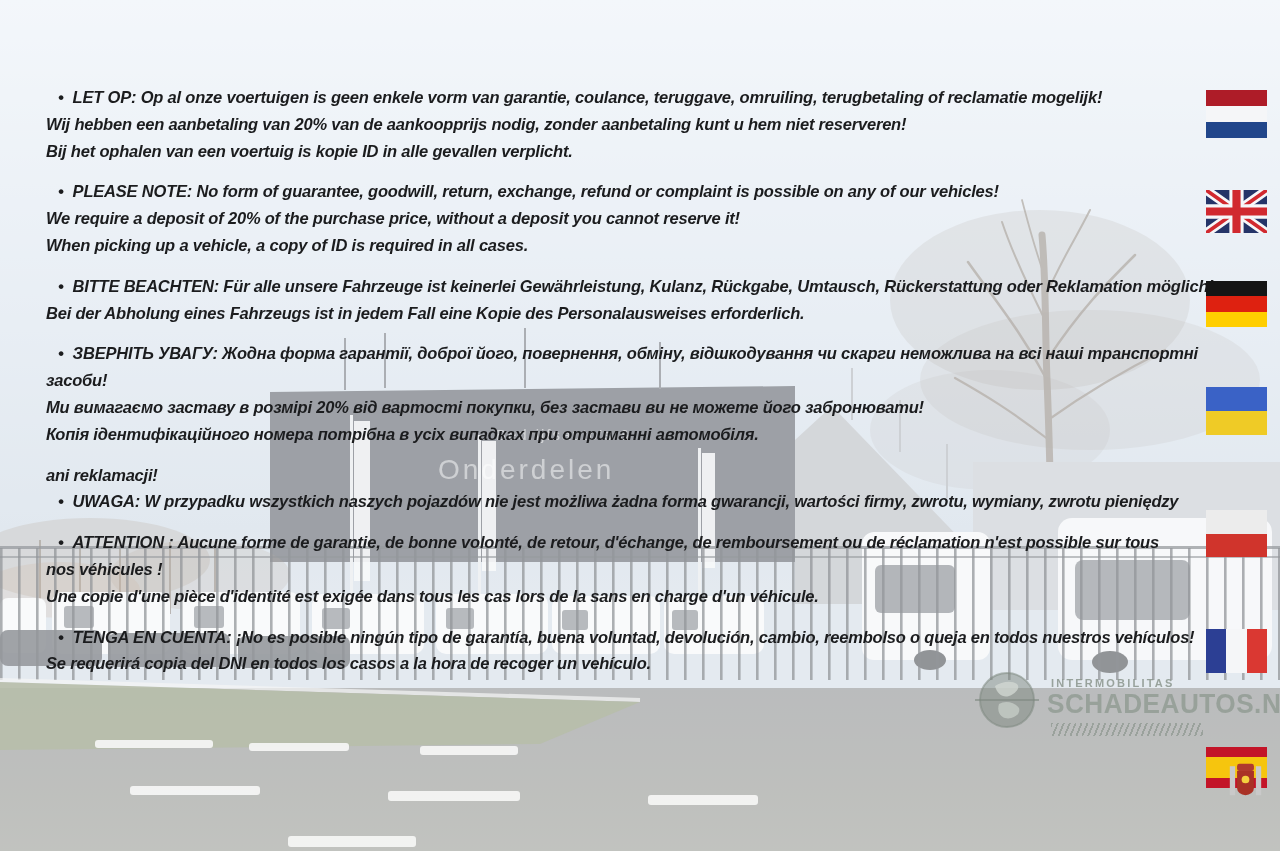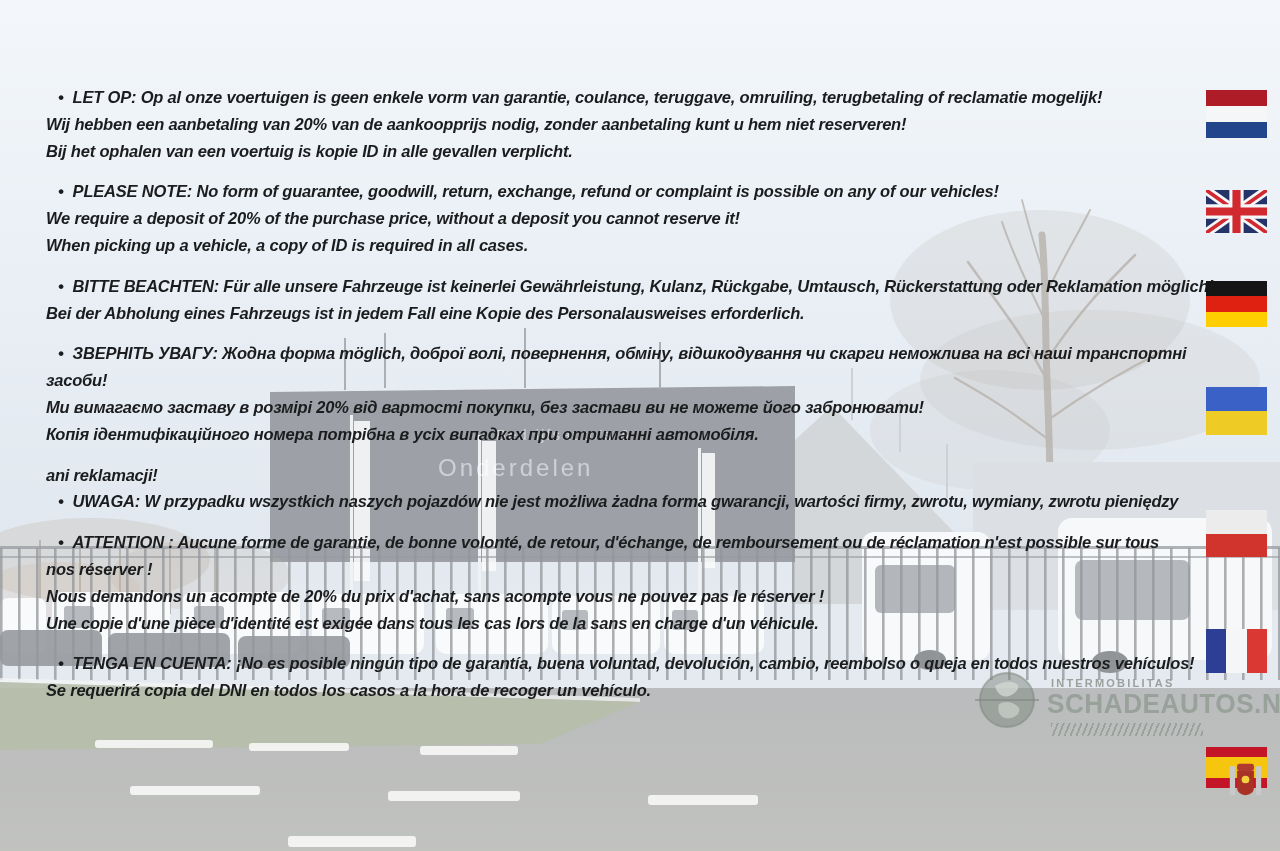--- a/index.html
+++ b/index.html
@@ -6,21 +6,21 @@
   body{width:1280px;height:851px;overflow:hidden;background:#fff;
        font-family:"Liberation Sans","DejaVu Sans",sans-serif;}
   .canvas{position:relative;width:1280px;height:851px;overflow:hidden;}
 
   
   .scene{position:absolute;inset:0;z-index:0;
          background:linear-gradient(180deg,#e7eef6 0%,#d5e0ec 30%,#c3d1df 62%,#c9d4e0 70%);}
   .scene svg{position:absolute;inset:0;}
   .sign1{position:absolute;left:496px;top:426px;font-size:15px;
          color:rgba(255,255,255,.55);letter-spacing:2px;text-align:right;}
-  .sign2{position:absolute;left:438px;top:454px;font-size:24px;
+  .sign2{position:absolute;left:438px;top:454px;font-size:28px;
          color:rgba(255,255,255,.5);letter-spacing:3px;}
   .wash{position:absolute;inset:0;z-index:1;background:rgba(255,255,255,.5);}
 
   
   .watermark{position:absolute;left:975px;top:664px;z-index:2;display:flex;gap:8px;
              align-items:flex-start;color:var(--watermark,#9ea69e);}
   .globe{width:64px;height:64px;margin-top:4px;}
   .wm-small{font-size:11px;font-weight:700;letter-spacing:2.2px;margin:13px 0 0 4px;
             color:rgba(139,149,141,.85);}
   .wm-large{font-size:27px;font-weight:700;letter-spacing:.5px;white-space:nowrap;
@@ -193,33 +193,32 @@
     <section class="notice">
       <p class="line"><span class="bullet">•</span><span>PLEASE NOTE: No form of guarantee, goodwill, return, exchange, refund or complaint is possible on any of our vehicles!</span></p>
       <p class="line">We require a deposit of 20% of the purchase price, without a deposit you cannot reserve it!</p>
       <p class="line">When picking up a vehicle, a copy of ID is required in all cases.</p>
     </section>
     <section class="notice">
       <p class="line"><span class="bullet">•</span><span>BITTE BEACHTEN: Für alle unsere Fahrzeuge ist keinerlei Gewährleistung, Kulanz, Rückgabe, Umtausch, Rückerstattung oder Reklamation möglich!</span></p>
       <p class="line">Bei der Abholung eines Fahrzeugs ist in jedem Fall eine Kopie des Personalausweises erforderlich.</p>
     </section>
     <section class="notice">
-      <p class="line"><span class="bullet">•</span><span>ЗВЕРНІТЬ УВАГУ: Жодна форма möglich, доброї волі, повернення, обміну, відшкодування чи скарги неможлива на всі наші транспортні</span></p>
+      <p class="line"><span class="bullet">•</span><span>ЗВЕРНІТЬ УВАГУ: Жодна форма гарантії, доброї його, повернення, обміну, відшкодування чи скарги неможлива на всі наші транспортні</span></p>
       <p class="line">засоби!</p>
       <p class="line">Ми вимагаємо заставу в розмірі 20% від вартості покупки, без застави ви не можете його забронювати!</p>
       <p class="line">Копія ідентифікаційного номера потрібна в усіх випадках при отриманні автомобіля.</p>
     </section>
     <section class="notice">
       <p class="line">ani reklamacji!</p>
       <p class="line"><span class="bullet">•</span><span>UWAGA: W przypadku wszystkich naszych pojazdów nie jest możliwa żadna forma gwarancji, wartości firmy, zwrotu, wymiany, zwrotu pieniędzy</span></p>
     </section>
     <section class="notice">
       <p class="line"><span class="bullet">•</span><span>ATTENTION : Aucune forme de garantie, de bonne volonté, de retour, d'échange, de remboursement ou de réclamation n'est possible sur tous</span></p>
-      <p class="line">nos réserver !</p>
-      <p class="line">Nous demandons un acompte de 20% du prix d'achat, sans acompte vous ne pouvez pas le réserver !</p>
+      <p class="line">nos véhicules !</p>
       <p class="line">Une copie d'une pièce d'identité est exigée dans tous les cas lors de la sans en charge d'un véhicule.</p>
     </section>
     <section class="notice">
       <p class="line"><span class="bullet">•</span><span>TENGA EN CUENTA: ¡No es posible ningún tipo de garantía, buena voluntad, devolución, cambio, reembolso o queja en todos nuestros vehículos!</span></p>
       <p class="line">Se requerirá copia del DNI en todos los casos a la hora de recoger un vehículo.</p>
     </section>
   </main>
 
   <div class="flag f-nl"></div>
   <div class="flag f-uk">

